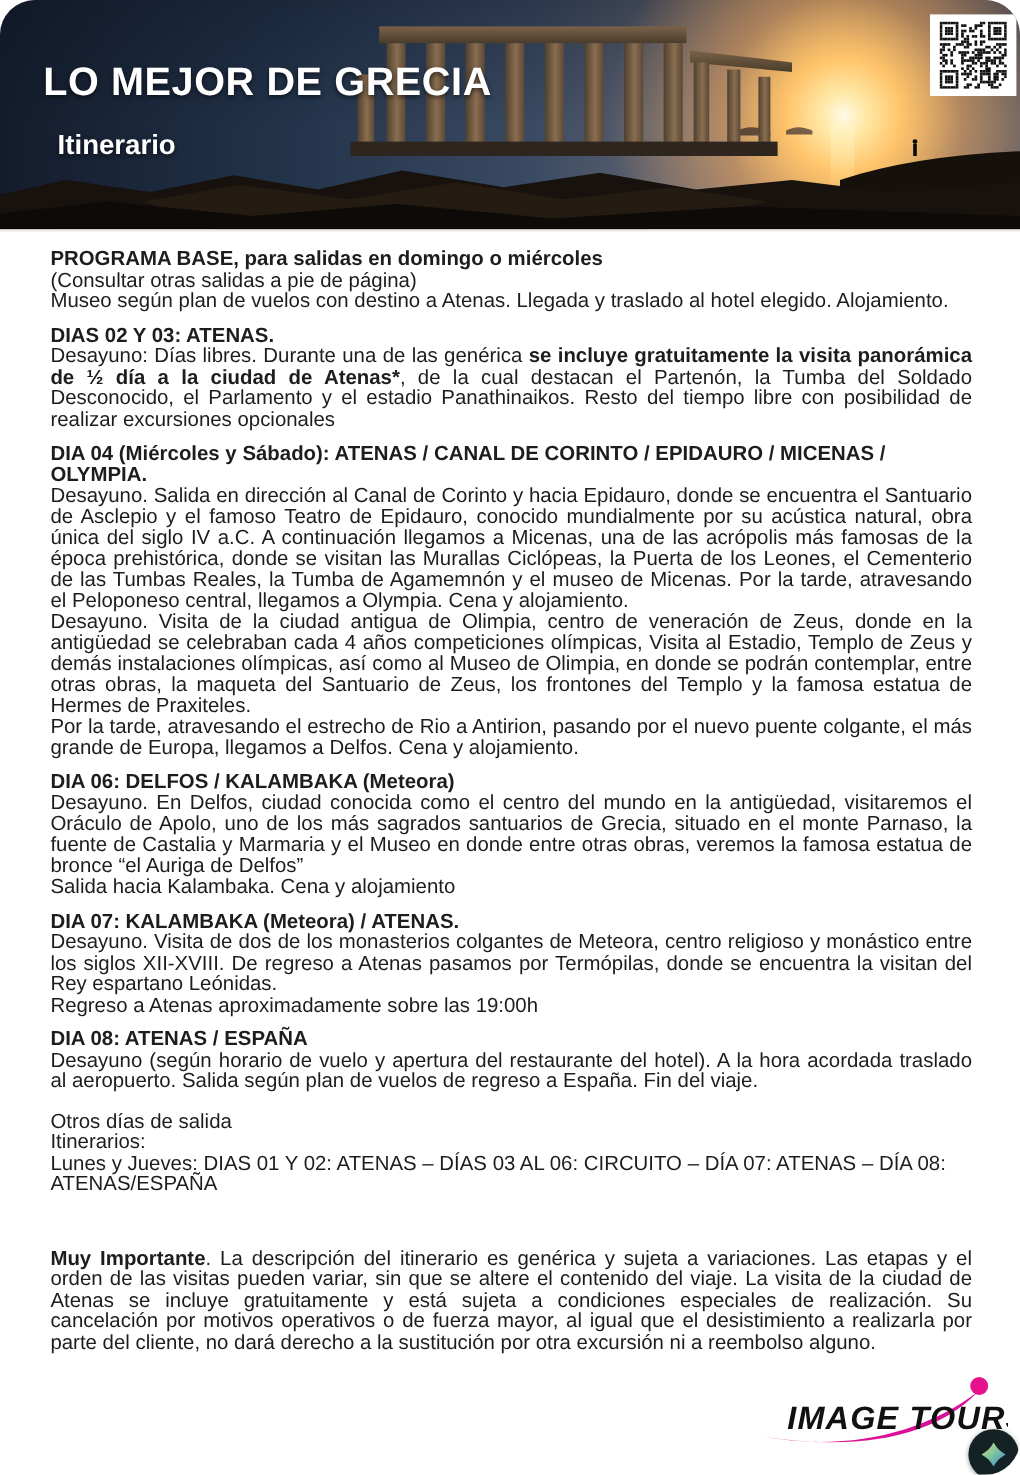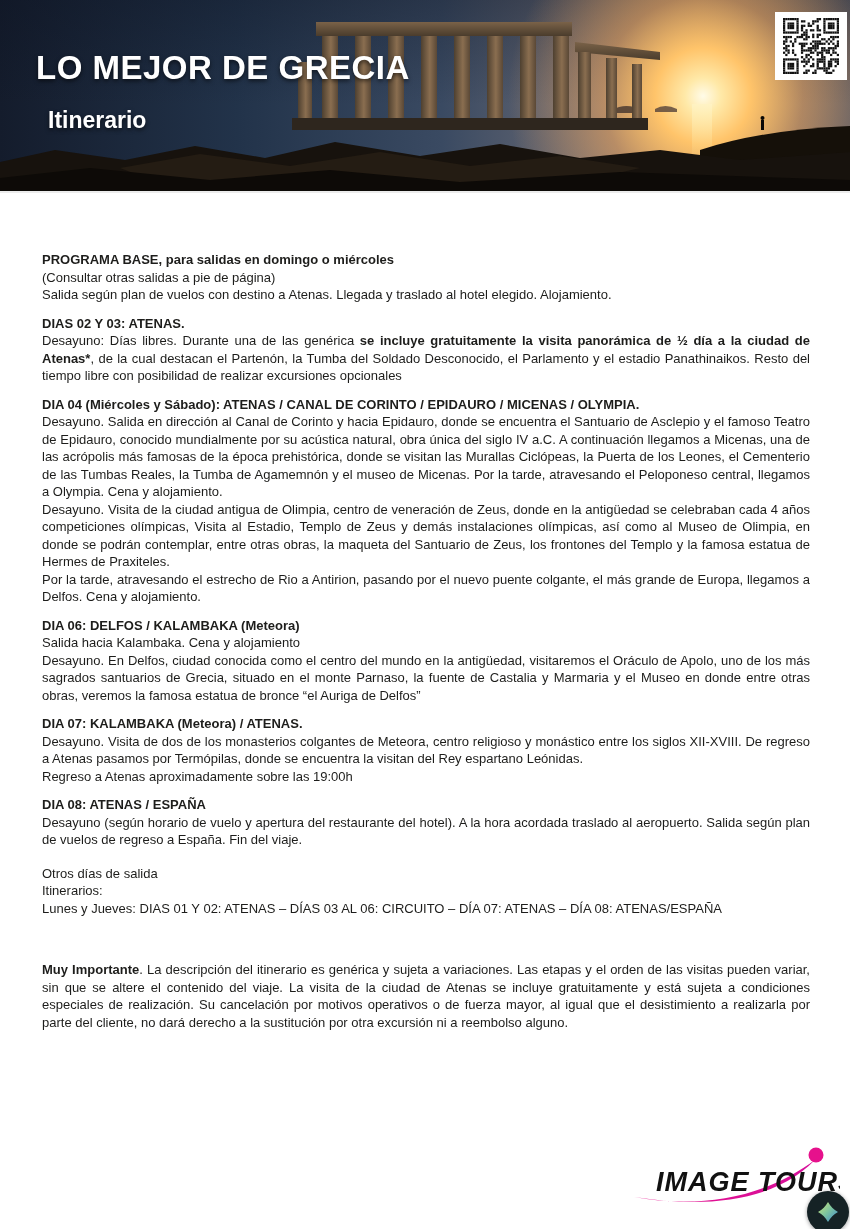--- a/index.html
+++ b/index.html
@@ -1,17 +1,17 @@
 <!DOCTYPE html>
 <html><head>
 <meta charset="utf-8">
 <style>
   html,body{margin:0;padding:0;background:#ffffff;}
   body{font-family:"Liberation Sans",sans-serif;}
-  .page{position:relative;width:850px;height:1229px;background:#ffffff;overflow:hidden;}
+  .page{position:relative;width:850px;height:1229px;background:#ffffff;overflow:hidden;border-radius:29px;}
 
   
   .hero{
     position:relative;width:850px;height:191px;overflow:hidden;
     border-bottom:2px solid #ececec;
     background:
       radial-gradient(circle at 703px 96px, #fffbe8 0px, #ffe9a8 18px, #ffc46a 48px, rgba(242,166,90,0.55) 100px, rgba(180,130,90,0) 195px),
       linear-gradient(to bottom, rgba(12,18,32,0.35), rgba(12,18,32,0) 55%),
       linear-gradient(to right, #141c2c 0%, #22334a 28%, #3a4a62 52%, #6a6a74 70%, #8d7f74 82%, #4a5468 100%);
   }
@@ -30,21 +30,21 @@
   .hero-sub.s2{top:128px;}
   .qr-box{
     position:absolute;top:12px;right:3px;width:72px;height:68px;background:#ffffff;
     display:flex;align-items:center;justify-content:center;
   }
   .qr-box svg{display:block;fill:#111;}
 
   
   .content{
     padding:14px 40px 0 42px;
-    font-size:13px;line-height:17.5px;color:#1d1d1b;margin-top:44px;
+    font-size:17px;line-height:17.5px;color:#1d1d1b;
   }
   .content p{margin:0;}
   .b{font-weight:bold;}
   .intro-line1{font-weight:bold;}
   .day-h{font-weight:bold;margin:11px 0 0 !important;}
   .day-p{text-align:justify;}
   .other{margin-top:16px;}
   .other-h{font-weight:normal;}
   .important{margin-top:44px !important;text-align:justify;}
 
@@ -424,38 +424,38 @@
   </header>
 
   <main class="content">
     <div class="intro">
       <p class="intro-line1">PROGRAMA BASE, para salidas en domingo o miércoles</p>
       <p>(Consultar otras salidas a pie de página)</p>
     </div>
 
     <div id="days-container">
         <div>
-          <p class="day-p"><span>Salida según plan de vuelos con destino a Atenas. Llegada y traslado al hotel elegido. Alojamiento.</span></p>
+          <p class="day-p"><span>Museo según plan de vuelos con destino a Atenas. Llegada y traslado al hotel elegido. Alojamiento.</span></p>
         </div>
         <div>
           <p class="day-h">DIAS 02 Y 03: ATENAS.</p>
           <p class="day-p"><span>Desayuno: Días libres. Durante una de las genérica </span><span class="b">se incluye gratuitamente la visita panorámica de ½ día a la ciudad de Atenas*</span><span>, de la cual destacan el Partenón, la Tumba del Soldado Desconocido, el Parlamento y el estadio Panathinaikos. Resto del tiempo libre con posibilidad de realizar excursiones opcionales</span></p>
         </div>
         <div>
           <p class="day-h">DIA 04 (Miércoles y Sábado): ATENAS / CANAL DE CORINTO / EPIDAURO / MICENAS / OLYMPIA.</p>
           <p class="day-p"><span>Desayuno. Salida en dirección al Canal de Corinto y hacia Epidauro, donde se encuentra el Santuario de Asclepio y el famoso Teatro de Epidauro, conocido mundialmente por su acústica natural, obra única del siglo IV a.C. A continuación llegamos a Micenas, una de las acrópolis más famosas de la época prehistórica, donde se visitan las Murallas Ciclópeas, la Puerta de los Leones, el Cementerio de las Tumbas Reales, la Tumba de Agamemnón y el museo de Micenas. Por la tarde, atravesando el Peloponeso central, llegamos a Olympia. Cena y alojamiento.</span></p>
         </div>
         <div>
           <p class="day-p"><span>Desayuno. Visita de la ciudad antigua de Olimpia, centro de veneración de Zeus, donde en la antigüedad se celebraban cada 4 años competiciones olímpicas, Visita al Estadio, Templo de Zeus y demás instalaciones olímpicas, así como al Museo de Olimpia, en donde se podrán contemplar, entre otras obras, la maqueta del Santuario de Zeus, los frontones del Templo y la famosa estatua de Hermes de Praxiteles.</span></p>
           <p class="day-p"><span>Por la tarde, atravesando el estrecho de Rio a Antirion, pasando por el nuevo puente colgante, el más grande de Europa, llegamos a Delfos. Cena y alojamiento.</span></p>
         </div>
         <div>
           <p class="day-h">DIA 06: DELFOS / KALAMBAKA (Meteora)</p>
+          <p class="day-p"><span>Desayuno. En Delfos, ciudad conocida como el centro del mundo en la antigüedad, visitaremos el Oráculo de Apolo, uno de los más sagrados santuarios de Grecia, situado en el monte Parnaso, la fuente de Castalia y Marmaria y el Museo en donde entre otras obras, veremos la famosa estatua de bronce “el Auriga de Delfos”</span></p>
           <p class="day-p"><span>Salida hacia Kalambaka. Cena y alojamiento</span></p>
-          <p class="day-p"><span>Desayuno. En Delfos, ciudad conocida como el centro del mundo en la antigüedad, visitaremos el Oráculo de Apolo, uno de los más sagrados santuarios de Grecia, situado en el monte Parnaso, la fuente de Castalia y Marmaria y el Museo en donde entre otras obras, veremos la famosa estatua de bronce “el Auriga de Delfos”</span></p>
         </div>
         <div>
           <p class="day-h">DIA 07: KALAMBAKA (Meteora) / ATENAS.</p>
           <p class="day-p"><span>Desayuno. Visita de dos de los monasterios colgantes de Meteora, centro religioso y monástico entre los siglos XII-XVIII. De regreso a Atenas pasamos por Termópilas, donde se encuentra la visitan del Rey espartano Leónidas.</span></p>
           <p class="day-p"><span>Regreso a Atenas aproximadamente sobre las 19:00h</span></p>
         </div>
         <div>
           <p class="day-h">DIA 08: ATENAS / ESPAÑA</p>
           <p class="day-p"><span>Desayuno (según horario de vuelo y apertura del restaurante del hotel). A la hora acordada traslado al aeropuerto. Salida según plan de vuelos de regreso a España. Fin del viaje.</span></p>
         </div>

